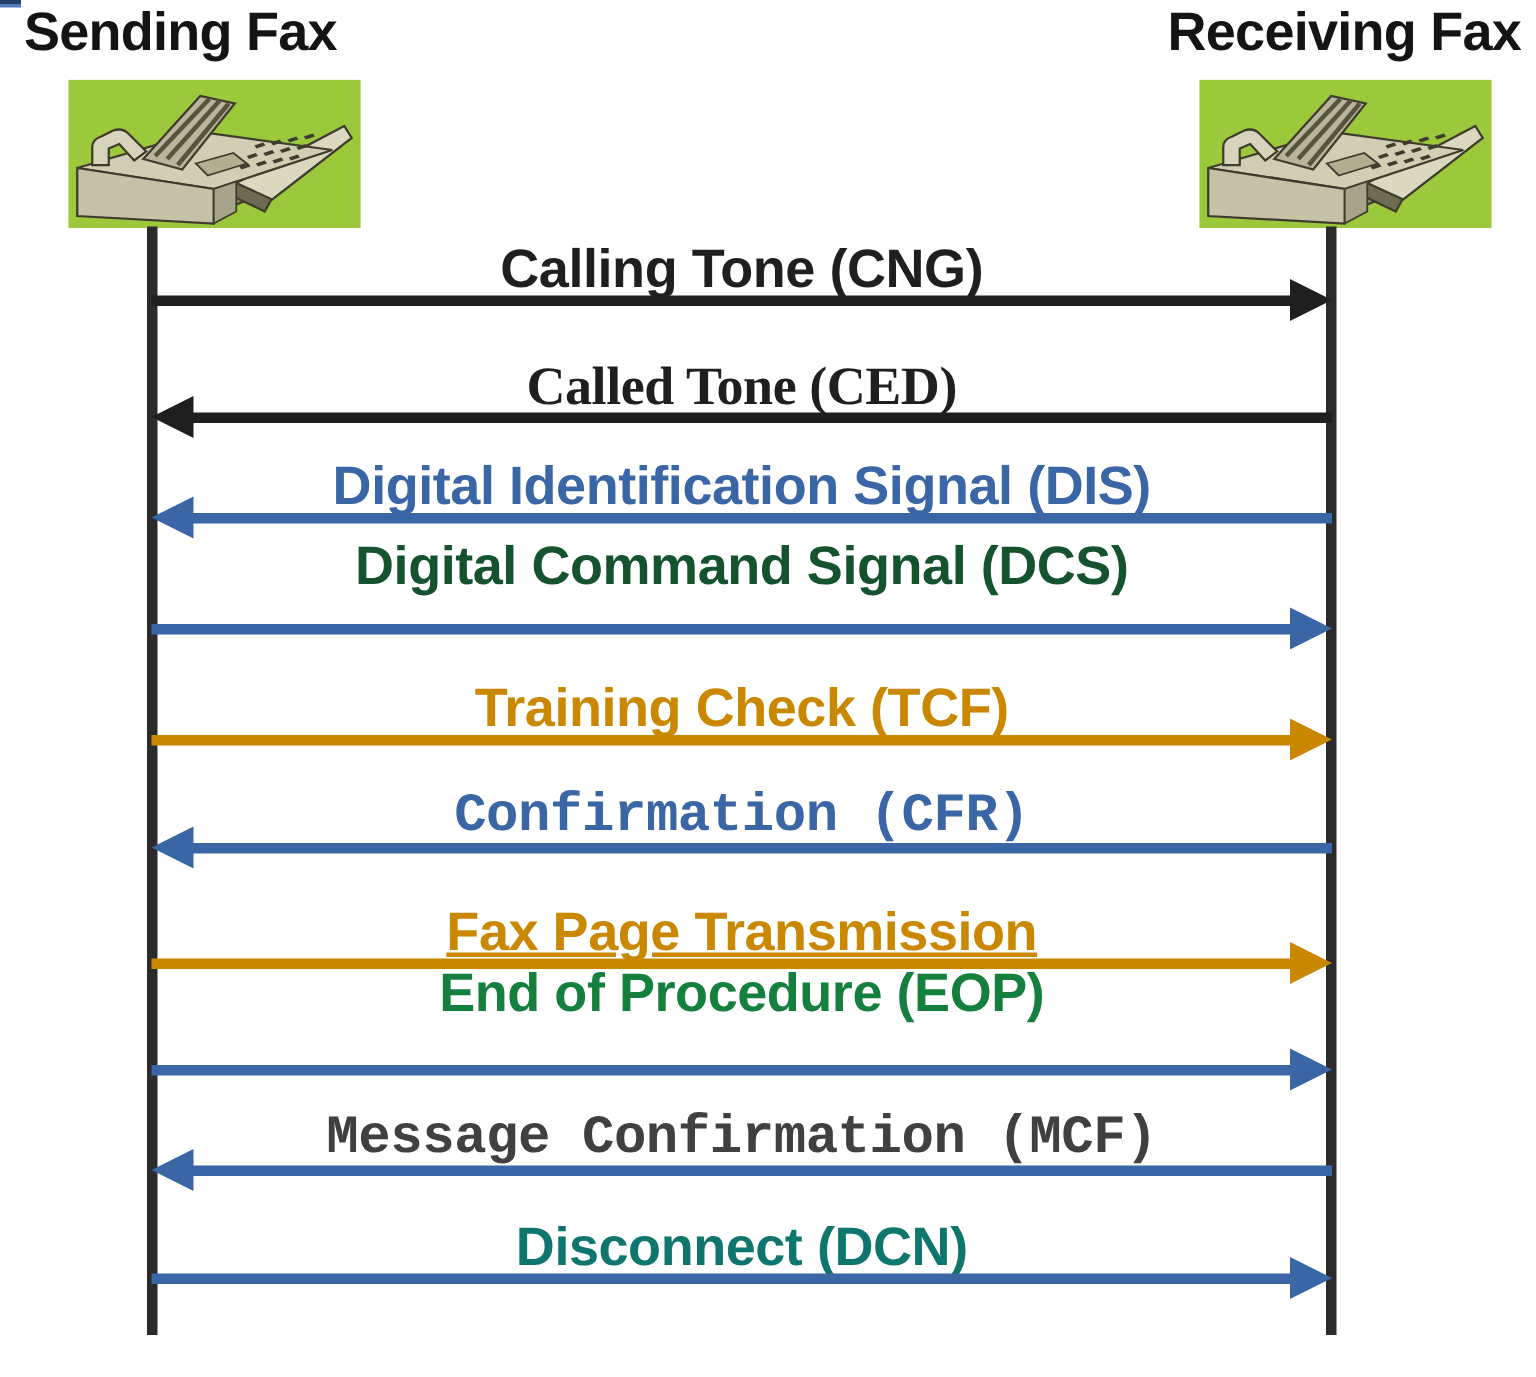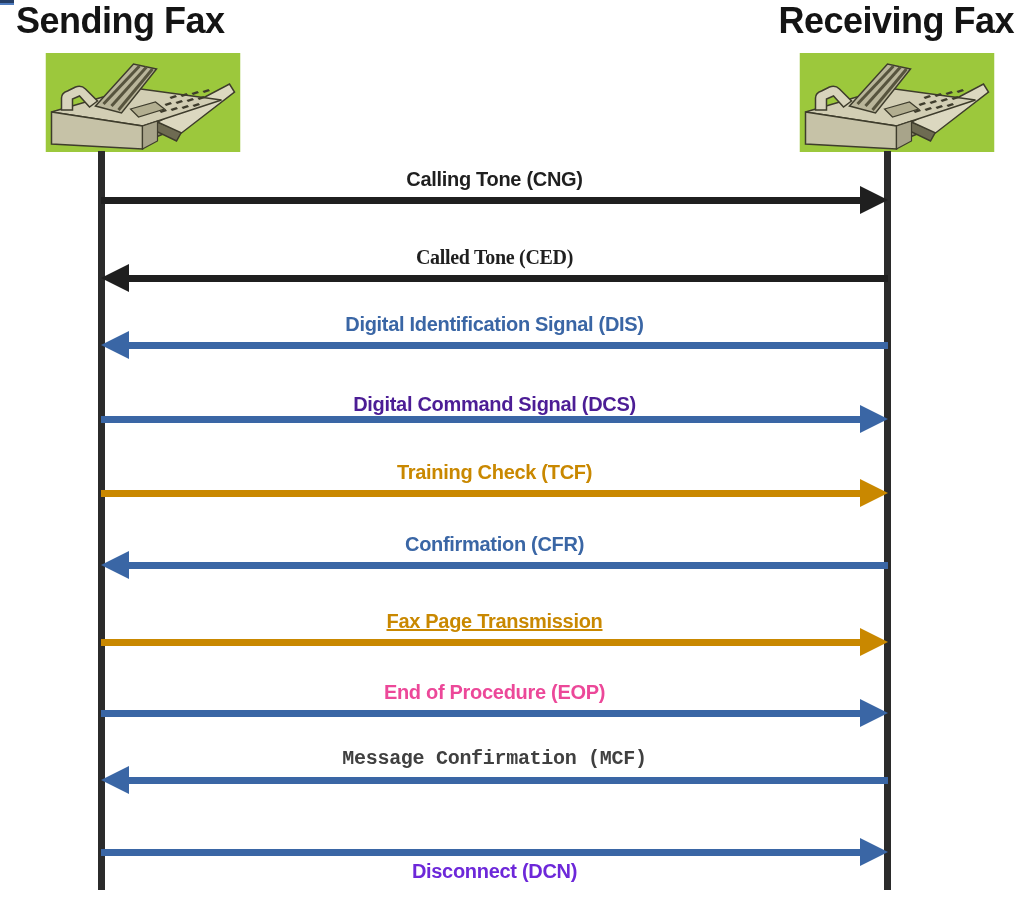--- a/index.html
+++ b/index.html
@@ -47,21 +47,21 @@
   .lifeline.sender { left: 98px; }
   .lifeline.receiver { left: 884px; }
   .messages-layer { position: absolute; left: 0; top: 0; width: 100%; height: 100%; }
   .msg-label {
     position: absolute;
     left: 101px;
     width: 787px;
     height: 38px;
     line-height: 38px;
     text-align: center;
-    font-size: 20px;
+    font-size: 36px;
     font-weight: 700;
     letter-spacing: -0.3px;
     white-space: nowrap;
   }
   .msg-shaft { position: absolute; height: 7px; }
   .msg-head {
     position: absolute;
     width: 0; height: 0;
   }
 </style>
@@ -143,49 +143,49 @@
         <div class="msg-label" style="color: rgb(31, 31, 31); top: 238px; font-family: Liberation Serif, serif;">Called Tone (CED)</div>
         <div class="msg-shaft" style="background: rgb(31, 31, 31); top: 275px; left: 123px; width: 765px;"></div>
         <div class="msg-head" style="top: 264px; border-top: 14px solid transparent; border-bottom: 14px solid transparent; left: 101px; border-right: 28px solid rgb(31, 31, 31);"></div>
       </div>
       <div>
         <div class="msg-label" style="color: rgb(58, 102, 165); top: 305px;">Digital Identification Signal (DIS)</div>
         <div class="msg-shaft" style="background: rgb(58, 102, 165); top: 342px; left: 123px; width: 765px;"></div>
         <div class="msg-head" style="top: 331px; border-top: 14px solid transparent; border-bottom: 14px solid transparent; left: 101px; border-right: 28px solid rgb(58, 102, 165);"></div>
       </div>
       <div>
-        <div class="msg-label" style="color: #4c1d95; top: 385px;">Digital Command Signal (DCS)</div>
+        <div class="msg-label" style="color: #14532d; top: 358px;">Digital Command Signal (DCS)</div>
         <div class="msg-shaft" style="background: rgb(58, 102, 165); top: 416px; left: 101px; width: 765px;"></div>
         <div class="msg-head" style="top: 405px; border-top: 14px solid transparent; border-bottom: 14px solid transparent; left: 860px; border-left: 28px solid rgb(58, 102, 165);"></div>
       </div>
       <div>
         <div class="msg-label" style="color: rgb(201, 136, 0); top: 453px;">Training Check (TCF)</div>
         <div class="msg-shaft" style="background: rgb(201, 136, 0); top: 490px; left: 101px; width: 765px;"></div>
         <div class="msg-head" style="top: 479px; border-top: 14px solid transparent; border-bottom: 14px solid transparent; left: 860px; border-left: 28px solid rgb(201, 136, 0);"></div>
       </div>
       <div>
-        <div class="msg-label" style="color: rgb(58, 102, 165); top: 525px;">Confirmation (CFR)</div>
+        <div class="msg-label" style="color: rgb(58, 102, 165); top: 525px; font-family: Liberation Mono, monospace;">Confirmation (CFR)</div>
         <div class="msg-shaft" style="background: rgb(58, 102, 165); top: 562px; left: 123px; width: 765px;"></div>
         <div class="msg-head" style="top: 551px; border-top: 14px solid transparent; border-bottom: 14px solid transparent; left: 101px; border-right: 28px solid rgb(58, 102, 165);"></div>
       </div>
       <div>
         <div class="msg-label" style="color: rgb(201, 136, 0); top: 602px; text-decoration: underline;">Fax Page Transmission</div>
         <div class="msg-shaft" style="background: rgb(201, 136, 0); top: 639px; left: 101px; width: 765px;"></div>
         <div class="msg-head" style="top: 628px; border-top: 14px solid transparent; border-bottom: 14px solid transparent; left: 860px; border-left: 28px solid rgb(201, 136, 0);"></div>
       </div>
       <div>
-        <div class="msg-label" style="color: #ec4899; top: 673px;">End of Procedure (EOP)</div>
+        <div class="msg-label" style="color: #15803d; top: 643px;">End of Procedure (EOP)</div>
         <div class="msg-shaft" style="background: rgb(58, 102, 165); top: 710px; left: 101px; width: 765px;"></div>
         <div class="msg-head" style="top: 699px; border-top: 14px solid transparent; border-bottom: 14px solid transparent; left: 860px; border-left: 28px solid rgb(58, 102, 165);"></div>
       </div>
       <div>
         <div class="msg-label" style="color: #404040; top: 740px; font-family: Liberation Mono, monospace;">Message Confirmation (MCF)</div>
         <div class="msg-shaft" style="background: rgb(58, 102, 165); top: 777px; left: 123px; width: 765px;"></div>
         <div class="msg-head" style="top: 766px; border-top: 14px solid transparent; border-bottom: 14px solid transparent; left: 101px; border-right: 28px solid rgb(58, 102, 165);"></div>
       </div>
       <div>
-        <div class="msg-label" style="color: #6d28d9; top: 852px;">Disconnect (DCN)</div>
+        <div class="msg-label" style="color: #0f766e; top: 812px;">Disconnect (DCN)</div>
         <div class="msg-shaft" style="background: rgb(58, 102, 165); top: 849px; left: 101px; width: 765px;"></div>
         <div class="msg-head" style="top: 838px; border-top: 14px solid transparent; border-bottom: 14px solid transparent; left: 860px; border-left: 28px solid rgb(58, 102, 165);"></div>
       </div>
     </div>
 
 </div>
 
 </body></html>

